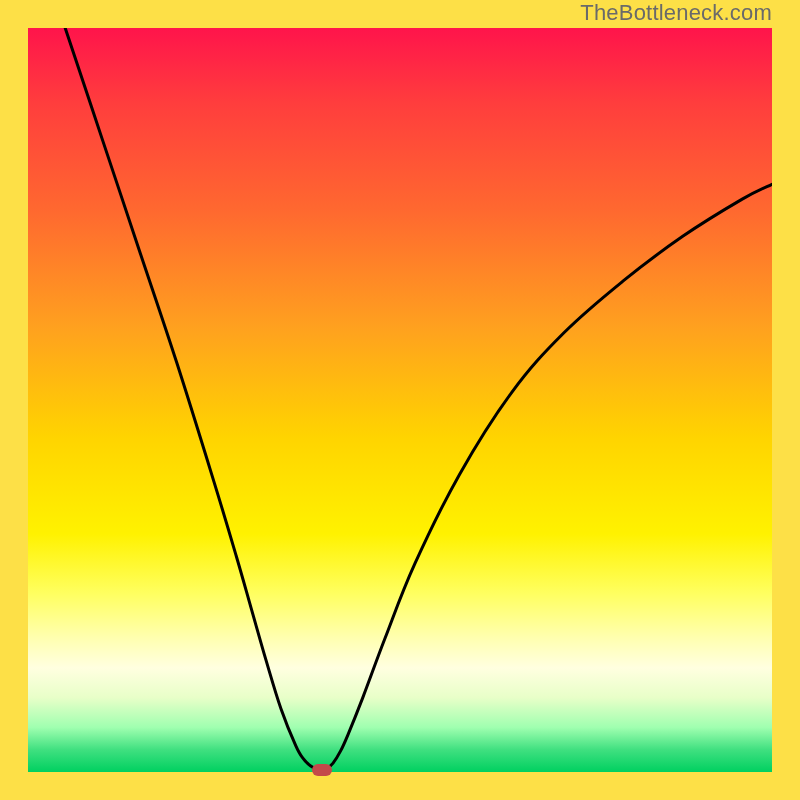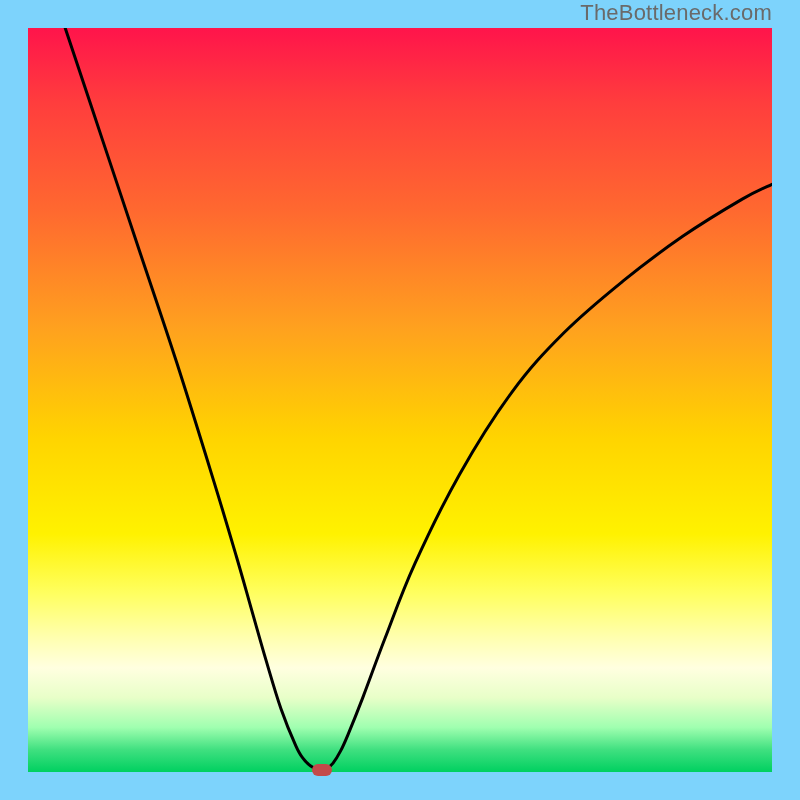--- a/index.html
+++ b/index.html
@@ -8,21 +8,21 @@
     height: 800px;
     background: #000;
     position: relative;
     overflow: hidden;
     font-family: Arial, sans-serif;
   }
   .outer-frame {
     position: absolute;
     top: 0; left: 0;
     width: 800px; height: 800px;
-    background: #7dd3fc;
+    background: #fde047;
   }
   .plot-area {
     position: absolute;
     top: 28px;
     left: 28px;
     width: 744px;
     height: 744px;
     background: linear-gradient(to bottom,
       #ff144b 0%,
       #ff3d3d 10%,

